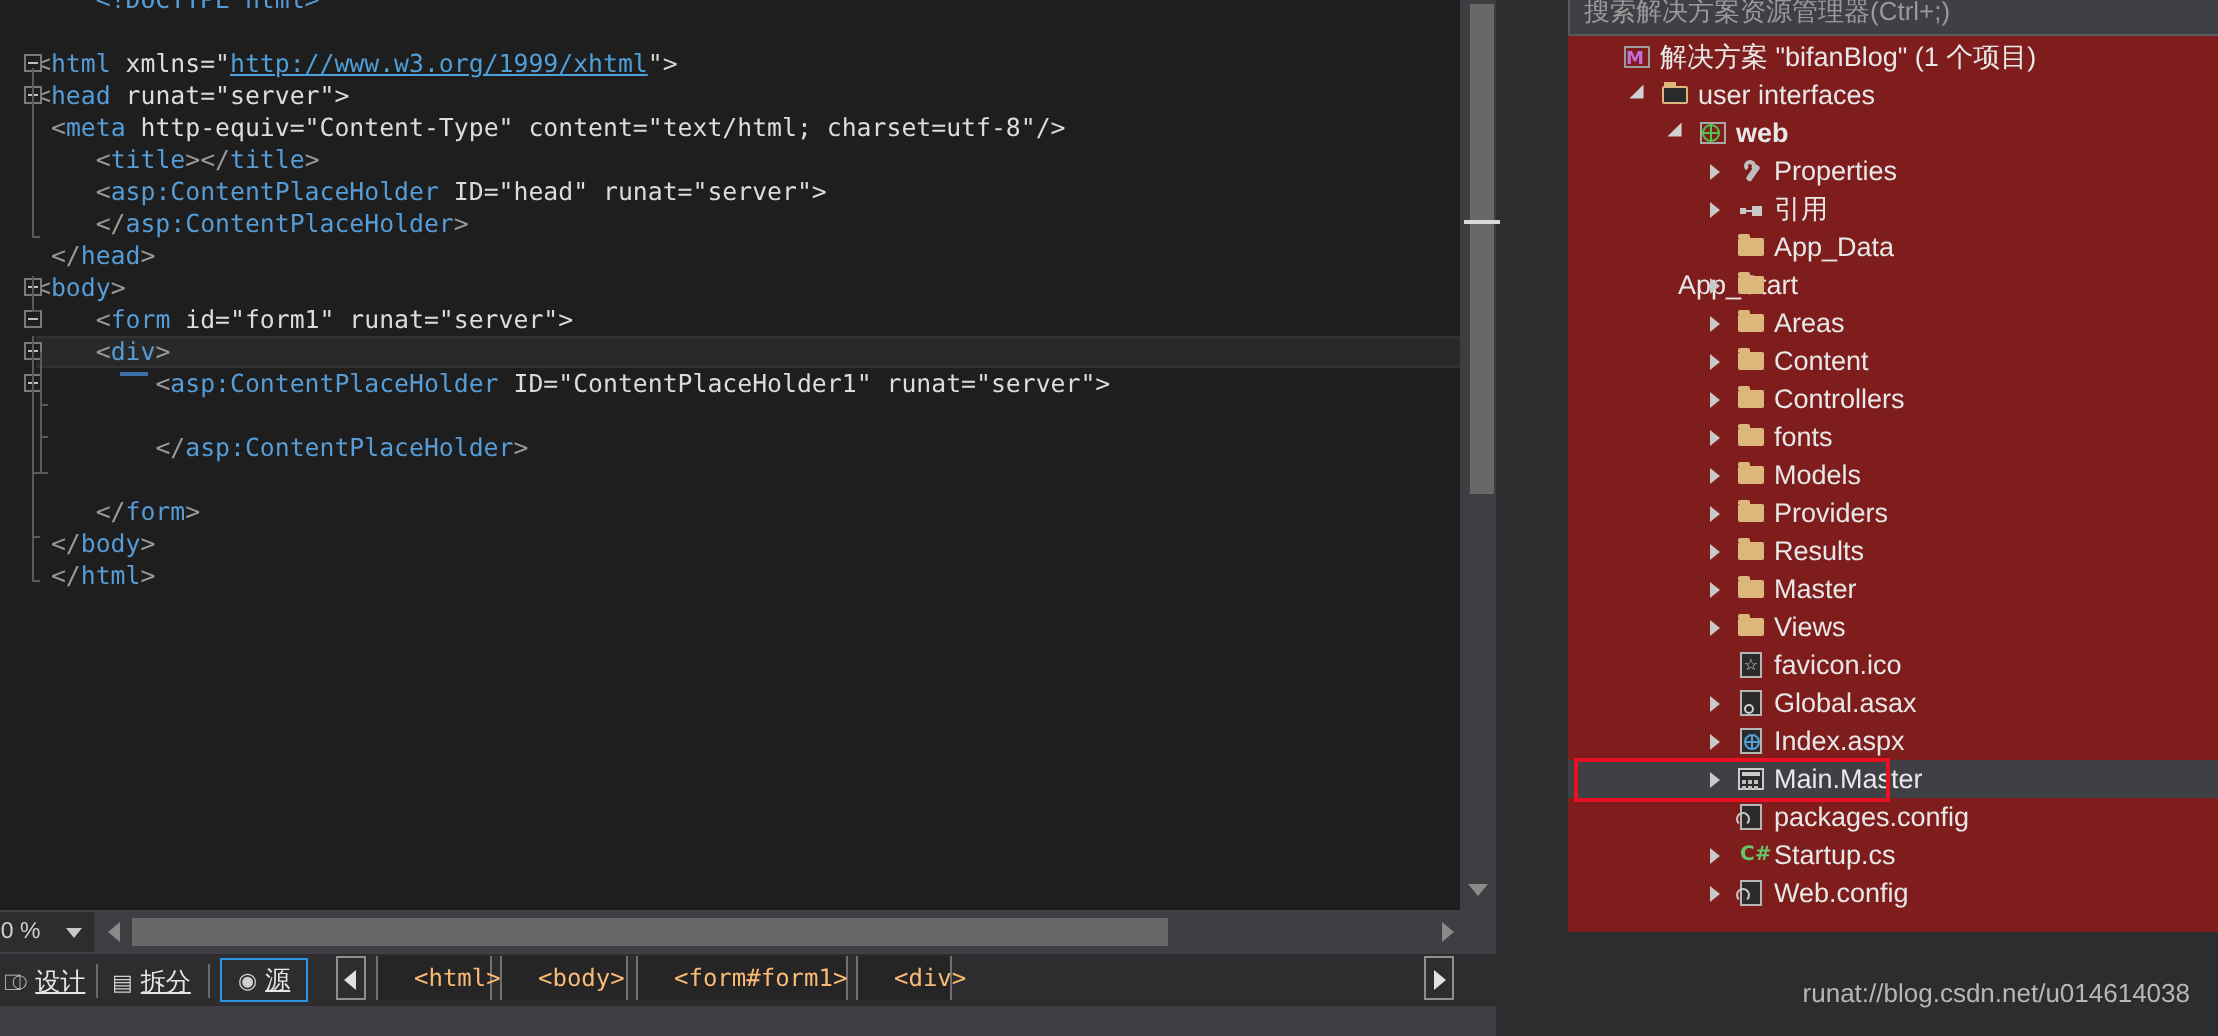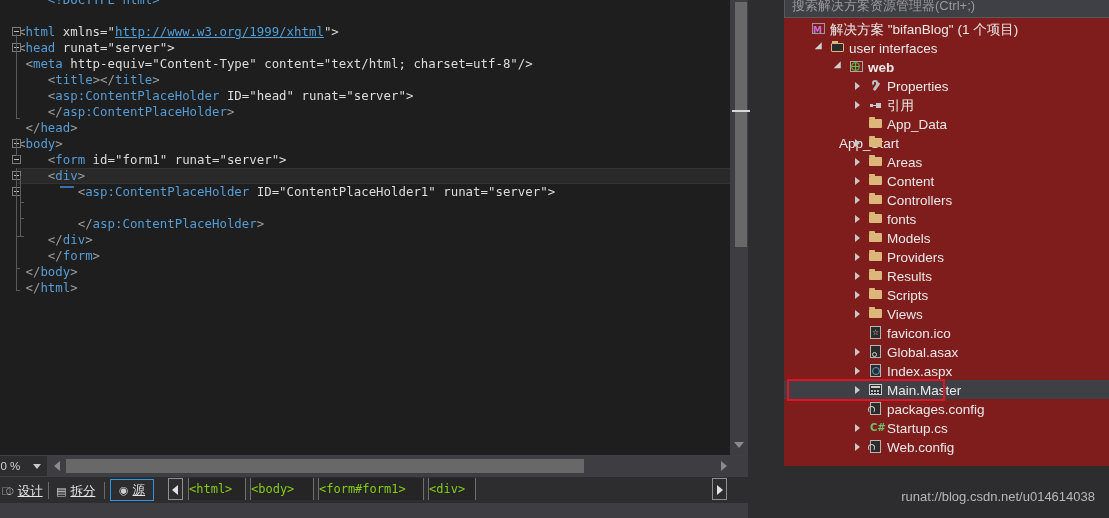--- a/index.html
+++ b/index.html
@@ -61,21 +61,21 @@
   .vtab-design{left:2px;}
   .vtab-split{left:56px;}
   .vtab-source{left:110px;top:2px;height:22px;padding:0 8px;border:1px solid #2e96e0;box-sizing:border-box;}
   .vsep{position:absolute;top:5px;width:1px;height:17px;background:#6a6a6a;}
 
   .tagnav{position:absolute;left:168px;top:477px;height:25px;}
   .tn-arrow{position:absolute;top:1px;width:15px;height:22px;border:1px solid #8f8f8f;background:#2d2d30;box-sizing:border-box;}
   .tn-arrow i{position:absolute;top:6px;width:0;height:0;border-top:5px solid transparent;border-bottom:5px solid transparent;}
   .tn-arrow.l i{left:3px;border-right:6px solid #e0e0e0;}
   .tn-arrow.r i{left:4px;border-left:6px solid #e0e0e0;}
-  .tn-item{position:absolute;top:1px;height:22px;line-height:22px;padding:0 0;background:#252526;color:#84cc16;
+  .tn-item{position:absolute;top:1px;height:22px;line-height:22px;padding:0 18px;background:#252526;color:#fdba74;
            font-family:"DejaVu Sans Mono","Liberation Mono",monospace;font-size:12px;box-sizing:border-box;border-left:1px solid #6f6f6f;border-right:1px solid #6f6f6f;}
 
   .status-strip{position:absolute;left:0;top:503px;width:748px;height:15px;background:#3e3e42;}
 
   
   .se-pane{position:absolute;left:784px;top:0;width:361px;height:466px;background:#7f1d1d;}
   .se-search{position:absolute;left:0;top:-4px;width:361px;height:22px;background:#3f3f46;border:1px solid #5a5a5e;box-sizing:border-box;}
   .se-search span{position:absolute;left:7px;top:0px;font-size:13px;color:#9a9a9a;line-height:18px;}
   .se-tree{position:absolute;left:0;top:19px;width:361px;height:460px;}
   .row{position:relative;height:19px;line-height:19px;white-space:nowrap;}
@@ -143,21 +143,20 @@
         <div class="code-line" style="position: absolute; left: 18px; top: 72px; right: 0px;">&nbsp;&nbsp;&nbsp;&nbsp;<span class="punct">&lt;</span><span class="tag">title</span><span class="punct">&gt;&lt;/</span><span class="tag">title</span><span class="punct">&gt;</span></div>
         <div class="code-line" style="position: absolute; left: 18px; top: 88px; right: 0px;">&nbsp;&nbsp;&nbsp;&nbsp;<span class="punct">&lt;</span><span class="tag">asp:ContentPlaceHolder</span><span class="txt"> ID="head" runat="server"&gt;</span></div>
         <div class="code-line" style="position: absolute; left: 18px; top: 104px; right: 0px;">&nbsp;&nbsp;&nbsp;&nbsp;<span class="punct">&lt;/</span><span class="tag">asp:ContentPlaceHolder</span><span class="punct">&gt;</span></div>
         <div class="code-line" style="position: absolute; left: 18px; top: 120px; right: 0px;">&nbsp;<span class="punct">&lt;/</span><span class="tag">head</span><span class="punct">&gt;</span></div>
         <div class="code-line" style="position: absolute; left: 18px; top: 136px; right: 0px;"><span class="punct">&lt;</span><span class="tag">body</span><span class="punct">&gt;</span></div>
         <div class="code-line" style="position: absolute; left: 18px; top: 152px; right: 0px;">&nbsp;&nbsp;&nbsp;&nbsp;<span class="punct">&lt;</span><span class="tag">form</span><span class="txt"> id="form1" runat="server"&gt;</span></div>
         <div class="code-line current" style="position: absolute; left: 18px; top: 168px; right: 0px;">&nbsp;&nbsp;&nbsp;&nbsp;<span class="punct">&lt;</span><span class="tag">div</span><span class="punct">&gt;</span></div>
         <div class="code-line" style="position: absolute; left: 18px; top: 184px; right: 0px;">&nbsp;&nbsp;&nbsp;&nbsp;&nbsp;&nbsp;&nbsp;&nbsp;<span class="punct">&lt;</span><span class="tag">asp:ContentPlaceHolder</span><span class="txt"> ID="ContentPlaceHolder1" runat="server"&gt;</span></div>
         <div class="code-line" style="position: absolute; left: 18px; top: 200px; right: 0px;"></div>
         <div class="code-line" style="position: absolute; left: 18px; top: 216px; right: 0px;">&nbsp;&nbsp;&nbsp;&nbsp;&nbsp;&nbsp;&nbsp;&nbsp;<span class="punct">&lt;/</span><span class="tag">asp:ContentPlaceHolder</span><span class="punct">&gt;</span></div>
-        <div class="code-line" style="position: absolute; left: 18px; top: 232px; right: 0px;">&nbsp;&nbsp;&nbsp;&nbsp;<span class="punct">&lt;/</span><span class="tag">div</span><span class="punct">&gt;</span></div>
         <div class="code-line" style="position: absolute; left: 18px; top: 248px; right: 0px;">&nbsp;&nbsp;&nbsp;&nbsp;<span class="punct">&lt;/</span><span class="tag">form</span><span class="punct">&gt;</span></div>
         <div class="code-line" style="position: absolute; left: 18px; top: 264px; right: 0px;">&nbsp;<span class="punct">&lt;/</span><span class="tag">body</span><span class="punct">&gt;</span></div>
         <div class="code-line" style="position: absolute; left: 18px; top: 280px; right: 0px;">&nbsp;<span class="punct">&lt;/</span><span class="tag">html</span><span class="punct">&gt;</span></div>
       </div>
     <div class="fold-col" id="fold-col">
         <div class="fold" style="left: 2px; top: 27px;"></div>
         <div class="fold" style="left: 2px; top: 43px;"></div>
         <div class="fold" style="left: 2px; top: 139px;"></div>
         <div class="fold" style="left: 2px; top: 155px;"></div>
         <div class="fold" style="left: 2px; top: 171px;"></div>
@@ -300,21 +299,21 @@
           </span><span class="lbl" style="margin-left:103px">Providers</span></div>
         <div class="row"><span class="exp closed" style="left:67px">
             <i></i>
           </span><span class="ic" style="left:84px">
             <span class="i-folder"></span>
           </span><span class="lbl" style="margin-left:103px">Results</span></div>
         <div class="row"><span class="exp closed" style="left:67px">
             <i></i>
           </span><span class="ic" style="left:84px">
             <span class="i-folder"></span>
-          </span><span class="lbl" style="margin-left:103px">Scripts</span></div>
+          </span><span class="lbl" style="margin-left:103px">Master</span></div>
         <div class="row"><span class="exp closed" style="left:67px">
             <i></i>
           </span><span class="ic" style="left:84px">
             <span class="i-folder"></span>
           </span><span class="lbl" style="margin-left:103px">Views</span></div>
         <div class="row"><span class="ic" style="left:84px">
             <span class="i-ico">☆</span>
           </span><span class="lbl" style="margin-left:103px">favicon.ico</span></div>
         <div class="row"><span class="exp closed" style="left:67px">
             <i></i>

